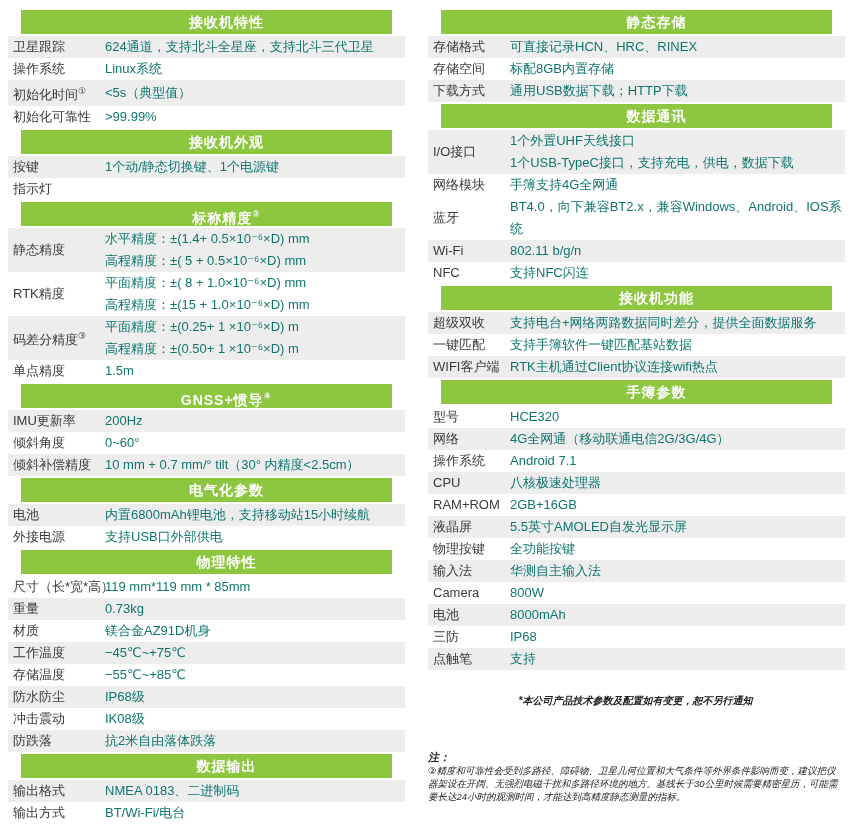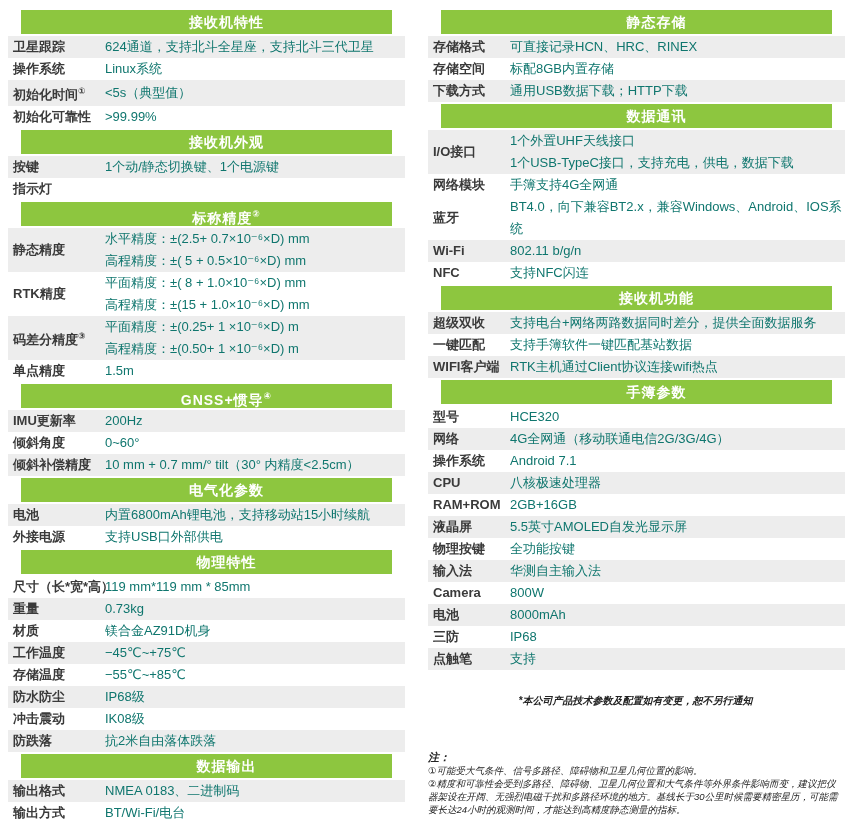--- a/index.html
+++ b/index.html
@@ -15,21 +15,21 @@
   .sec-header{
     background:var(--accent,#8DC63F);
     color:#fff;font-size:14px;font-weight:bold;
     text-align:center;height:24px;line-height:24px;
     margin:2px 13px;letter-spacing:1px;padding-left:40px;
   }
   .sec-header sup{font-size:9px;font-weight:bold;}
   .row{display:flex;align-items:center;}
   .row.shaded{background:var(--stripe,#EDEDED);}
   .row-label{
-    flex:0 0 auto;font-weight:bold;color:#3a3a3a;
+    flex:0 0 auto;font-weight:normal;color:#3a3a3a;
     font-size:13px;line-height:22px;white-space:nowrap;
     padding-left:5px;box-sizing:border-box;
   }
   .col-left .row-label{width:97px;}
   .col-right .row-label{width:82px;}
   .row-label sup{font-size:9px;}
   .row-value{flex:1 1 auto;font-size:13px;color:#0f766e;min-width:0;}
   .value-line{line-height:22px;white-space:pre-wrap;}
   .disclaimer{
     margin-top:24px;text-align:center;
@@ -77,21 +77,21 @@
           <div class="value-line">1个动/静态切换键、1个电源键</div>
         </div>
       </div>
       <div class="row">
         <div class="row-label">指示灯</div>
       </div>
       <div class="sec-header"><span>标称精度</span><sup>②</sup></div>
       <div class="row shaded">
         <div class="row-label">静态精度</div>
         <div class="row-value">
-          <div class="value-line">水平精度：±(2.5+ 0.7×10⁻⁶×D) mm</div>
+          <div class="value-line">水平精度：±(1.4+ 0.5×10⁻⁶×D) mm</div>
           <div class="value-line">高程精度：±( 5 + 0.5×10⁻⁶×D) mm</div>
         </div>
       </div>
       <div class="row">
         <div class="row-label">RTK精度</div>
         <div class="row-value">
           <div class="value-line">平面精度：±( 8 + 1.0×10⁻⁶×D) mm</div>
           <div class="value-line">高程精度：±(15 + 1.0×10⁻⁶×D) mm</div>
         </div>
       </div>
@@ -346,18 +346,17 @@
           <div class="row-label">点触笔</div>
           <div class="row-value">
             <div class="value-line">支持</div>
           </div>
         </div>
       </div>
     <div class="disclaimer">*本公司产品技术参数及配置如有变更，恕不另行通知</div>
     <div class="notes">
       <div class="notes-title">注：</div>
       <div id="notes-items">
-          <div class="note-item">①可能受大气条件、信号多路径、障碍物和卫星几何位置的影响。</div>
           <div class="note-item">②精度和可靠性会受到多路径、障碍物、卫星几何位置和大气条件等外界条件影响而变，建议把仪器架设在开阔、无强烈电磁干扰和多路径环境的地方。基线长于30公里时候需要精密星历，可能需要长达24小时的观测时间，才能达到高精度静态测量的指标。</div>
         </div>
     </div>
   </div>
 </div>
 
 </body></html>

